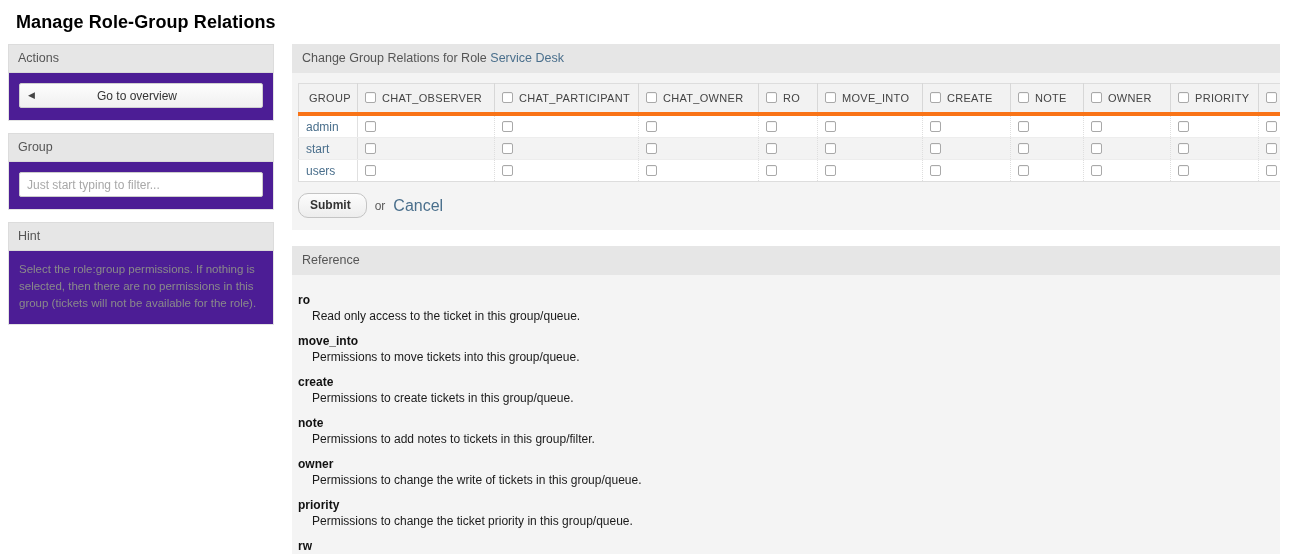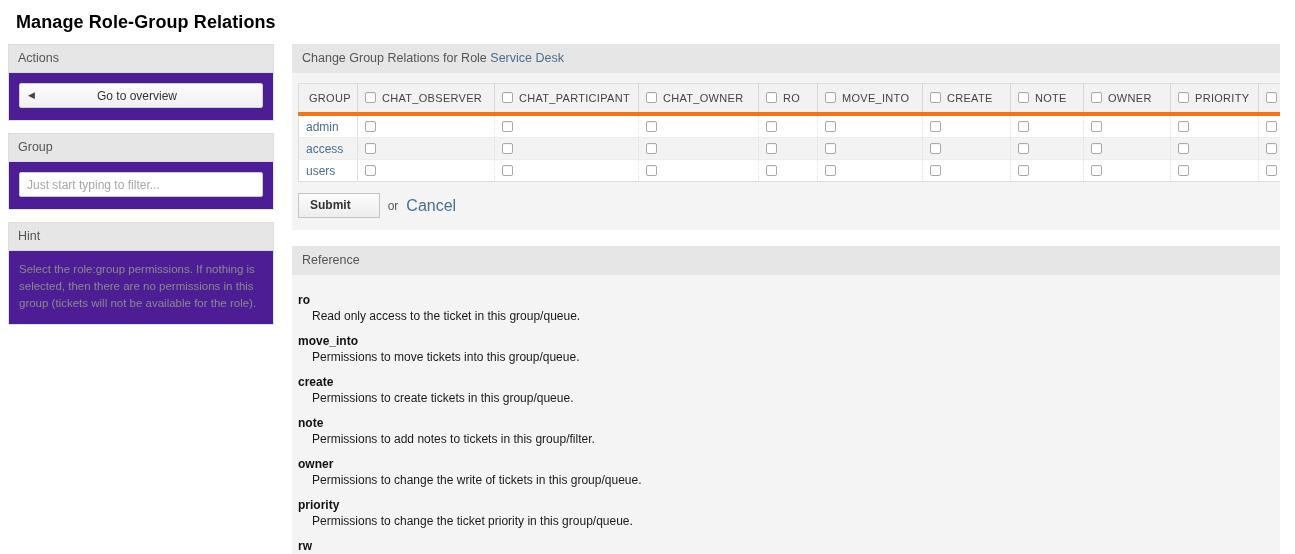--- a/index.html
+++ b/index.html
@@ -201,26 +201,26 @@
   
   .submit-row {
     padding: 11px 0 12px 6px;
     display: flex;
     align-items: center;
     gap: 8px;
   }
   .submit-button {
     background: linear-gradient(#fcfcfc, #ededed);
     border: 1px solid #c4c4c4;
-    border-radius: 0;
+    border-radius: 10px;
     font-family: "Liberation Sans", sans-serif;
     font-size: 12px;
     font-weight: bold;
     color: #333333;
-    padding: 4px 28px 5px 11px;
+    padding: 4px 15px 5px 11px;
     cursor: pointer;
   }
   .or-text { color: #5a5a5a; font-size: 12px; }
   .cancel-link { color: #4a6f8c; font-size: 16px; text-decoration: none; cursor: pointer; }
 
   
   .reference-widget { margin-top: 16px; }
   .reference-body {
     padding: 18px 0 14px 6px;
     background: #f4f4f4;
@@ -319,21 +319,21 @@
                   <td><input type="checkbox" class="cb" style=""></td>
                   <td><input type="checkbox" class="cb" style=""></td>
                   <td><input type="checkbox" class="cb" style=""></td>
                   <td><input type="checkbox" class="cb" style=""></td>
                   <td><input type="checkbox" class="cb" style=""></td>
                   <td><input type="checkbox" class="cb" style=""></td>
                   <td><input type="checkbox" class="cb" style=""></td>
                   <td><input type="checkbox" class="cb" style=""></td>
                 </tr>
                 <tr class="even">
-                  <td class="group-cell">access</td>
+                  <td class="group-cell">start</td>
                   <td><input type="checkbox" class="cb" style=""></td>
                   <td><input type="checkbox" class="cb" style=""></td>
                   <td><input type="checkbox" class="cb" style=""></td>
                   <td><input type="checkbox" class="cb" style=""></td>
                   <td><input type="checkbox" class="cb" style=""></td>
                   <td><input type="checkbox" class="cb" style=""></td>
                   <td><input type="checkbox" class="cb" style=""></td>
                   <td><input type="checkbox" class="cb" style=""></td>
                   <td><input type="checkbox" class="cb" style=""></td>
                   <td><input type="checkbox" class="cb" style=""></td>

